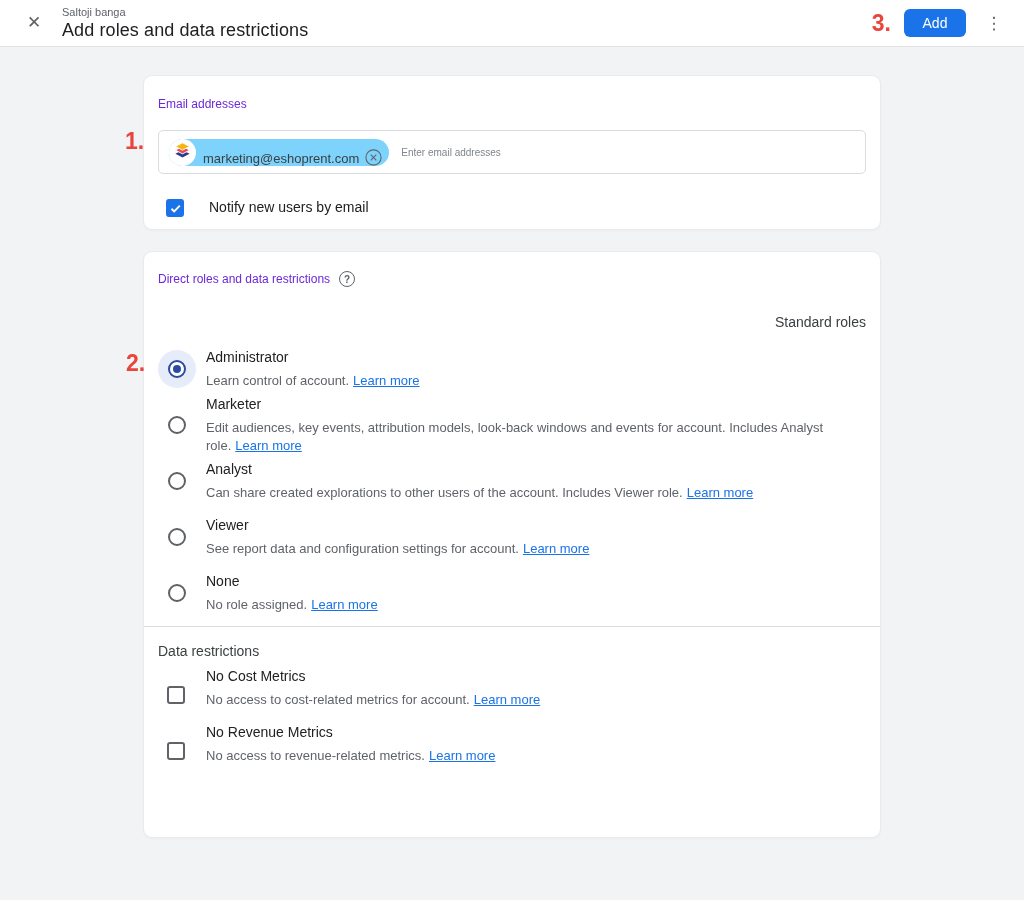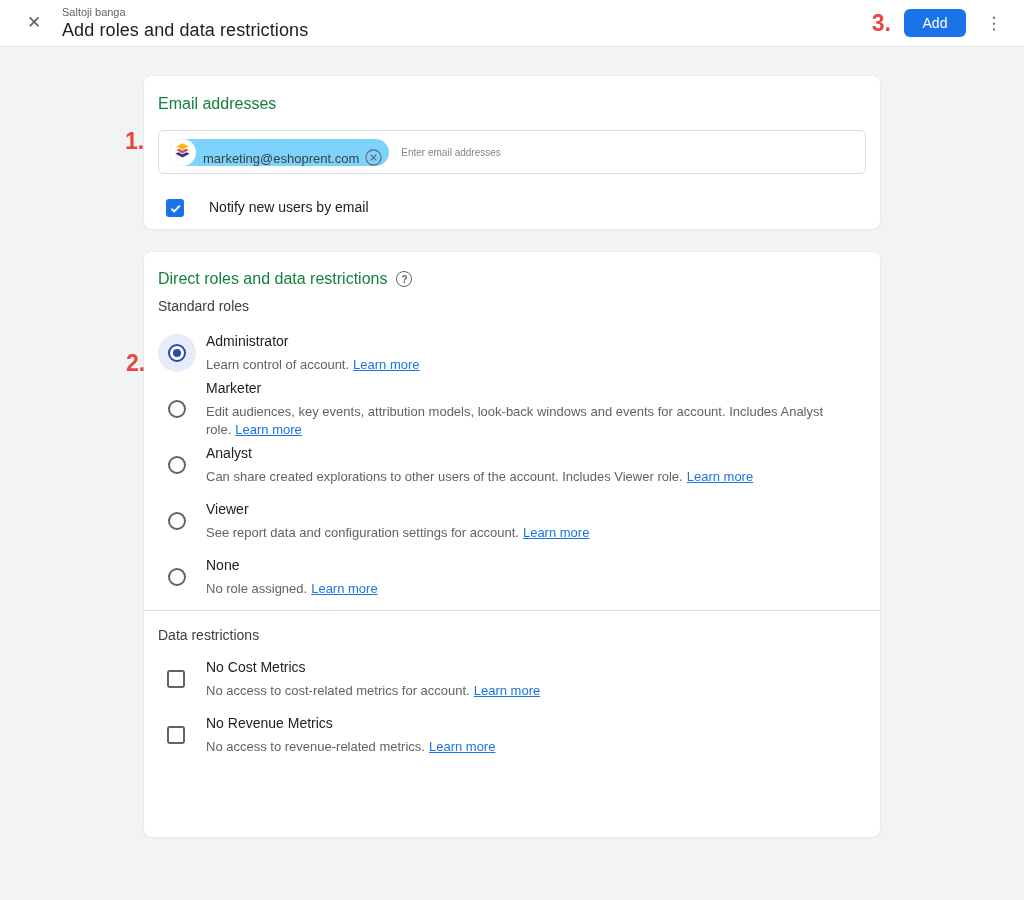--- a/index.html
+++ b/index.html
@@ -44,21 +44,21 @@
   }
 
   
   .card {
     position: absolute; left: 143px; width: 738px;
     background: #ffffff; border: 1px solid #e8eaec; border-radius: 9px;
     box-shadow: 0 1px 2px rgba(60,64,67,.04);
   }
   .card-email { top: 75px; height: 155px; padding: 17px 14px; }
   .card-roles { top: 251px; height: 587px; padding: 16px 14px 0; overflow: hidden; }
-  .card-title { font-size: 16px; color: #15803d; font-weight: 400; line-height: 22px; }
+  .card-title { font-size: 12px; color: #6d28d9; font-weight: 400; line-height: 22px; }
 
   
   .email-input-box {
     margin-top: 15px; height: 44px;
     border: 1px solid #dadce0; border-radius: 5px;
     display: flex; align-items: center; padding: 0 10px;
     background: #fff;
   }
   .chip {
     display: flex; align-items: flex-end; height: 27px;
@@ -85,21 +85,21 @@
 
   
   .roles-title-row { display: flex; align-items: center; }
   .help-icon {
     margin-left: 9px; width: 16px; height: 16px; border: 1px solid #5f6368;
     border-radius: 50%; color: #5f6368; font-size: 10px; font-weight: 700;
     display: inline-flex; align-items: center; justify-content: center;
     cursor: pointer;
   }
   .section-heading { font-size: 14px; color: #3c4043; line-height: 20px; }
-  .standard-roles-heading { margin-top: 6px; }
+  .standard-roles-heading { margin-top: 22px; text-align: right; }
   .roles-list { margin-top: 9px; }
   .role-row { display: flex; align-items: center; height: 56px; }
   .radio-cell { width: 48px; flex: 0 0 auto; display: flex; align-items: center; }
   .radio-halo {
     width: 38px; height: 38px; border-radius: 50%;
     display: flex; align-items: center; justify-content: center; cursor: pointer;
   }
   .radio-halo.active { background: #e6ecfa; }
   .radio {
     width: 18px; height: 18px; border-radius: 50%;
@@ -111,21 +111,21 @@
     width: 8px; height: 8px; border-radius: 50%; background: #2a4ba5;
   }
   .role-texts { display: flex; flex-direction: column; }
   .role-name { font-size: 14px; color: #202124; line-height: 19px; }
   .role-desc { font-size: 13px; color: #5f6368; line-height: 18px; margin-top: 5px; }
   .learn-more { color: #1a73e8; text-decoration: underline; margin-left: 4px; cursor: pointer; }
 
   .divider { border-top: 1px solid #dcdee0; margin: 5px -14px 0; }
   .data-restr-heading { margin-top: 14px; }
   .restrictions-list { margin-top: 6px; }
-  .restriction-row { display: flex; align-items: center; height: 56px; }
+  .restriction-row { display: flex; height: 56px; }
   .check-cell { width: 48px; flex: 0 0 auto; display: flex; align-items: center; padding-left: 9px; }
 
   
   .anno-float { position: absolute; z-index: 5; }
   .anno-1 { left: 125px; top: 130px; }
   .anno-2 { left: 126px; top: 352px; }
 </style>
 </head>
 <body>
 

